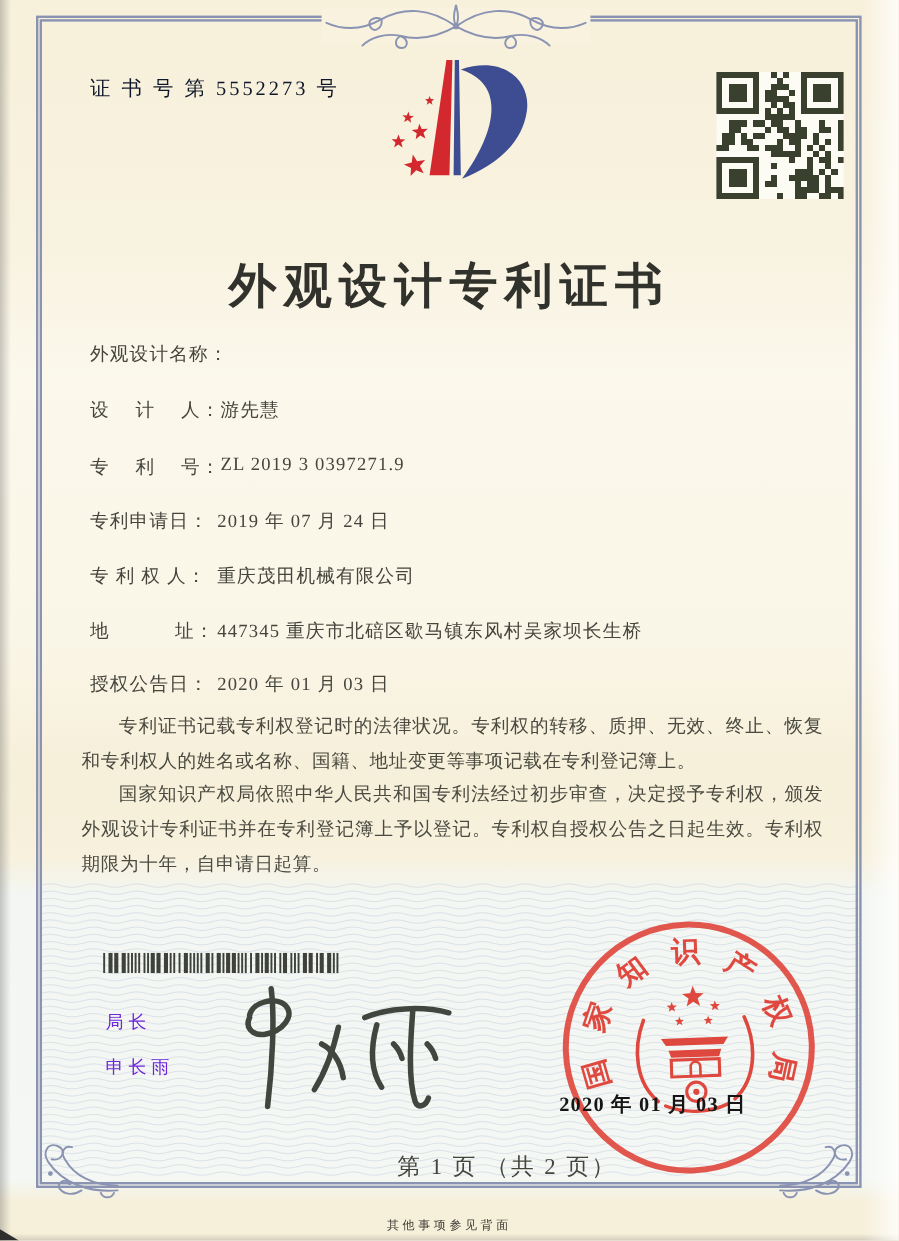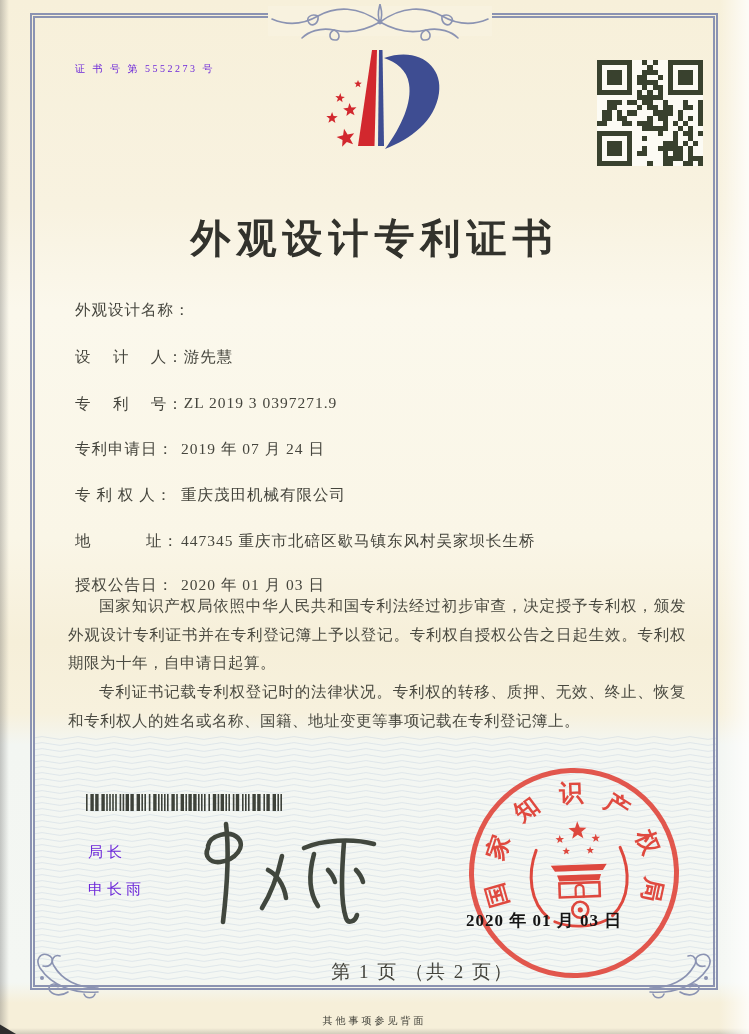--- a/index.html
+++ b/index.html
@@ -20,31 +20,31 @@
   .frame{position:absolute;left:30px;top:13px;width:688px;height:977px;
     border:5px double #8b93b2;box-sizing:border-box;}
 
   .waves{position:absolute;left:33px;top:733px;width:683px;height:255px;pointer-events:none;}
 
   .ornament{position:absolute;color:#8b93b2;}
   .orn-top{left:254px;top:0px;width:252px;height:46px;}
   .orn-bl{left:28px;top:948px;width:72px;height:52px;}
   .orn-br{left:648px;top:948px;width:72px;height:52px;transform:scaleX(-1);}
 
-  .cert-no{position:absolute;left:75px;top:62px;font-size:10px;letter-spacing:2.5px;
-    color:#6d28d9;}
+  .cert-no{position:absolute;left:75px;top:62px;font-size:17px;letter-spacing:2.5px;
+    color:#0f172a;}
   .logo{position:absolute;left:312px;top:44px;width:150px;height:128px;}
   .qr{position:absolute;left:597px;top:60px;width:106px;height:106px;}
 
   .title{position:absolute;left:0;top:183px;width:100%;text-align:center;
     font-size:40px;font-weight:700;letter-spacing:6px;color:#32322c;margin-top:28px;}
 
   .fields{position:absolute;left:75px;top:0;width:620px;}
   .frow{position:absolute;left:0;display:flex;font-size:15.5px;color:#45453d;
-    letter-spacing:1px;white-space:nowrap;margin-top:15px;}
+    letter-spacing:1px;white-space:nowrap;}
   .frow .lab{display:inline-block;min-width:106px;}
   .frow .val{display:inline-block;}
   .grant-no{position:absolute;left:298px;top:0;display:flex;}
 
   .paras{position:absolute;left:68px;top:592px;width:618px;color:#4a4a41;}
   .paras p{margin:0;font-size:15.5px;line-height:1.85;text-align:justify;text-indent:2em;
     letter-spacing:0.5px;}
 
   .barcode{position:absolute;left:84px;top:794px;width:202px;height:17px;}
 
@@ -336,22 +336,22 @@
       <span class="lab">地　　　 址：</span>
       <span class="val">447345 重庆市北碚区歇马镇东风村吴家坝长生桥</span>
     </div>
     <div class="frow" style="top:560px;width:620px">
       <span class="lab">授权公告日：</span>
       <span class="val">2020 年 01 月 03 日</span>
     </div>
   </div>
 
   <div class="paras">
+    <p>专利证书记载专利权登记时的法律状况。专利权的转移、质押、无效、终止、恢复和专利权人的姓名或名称、国籍、地址变更等事项记载在专利登记簿上。</p>
     <p>国家知识产权局依照中华人民共和国专利法经过初步审查，决定授予专利权，颁发外观设计专利证书并在专利登记簿上予以登记。专利权自授权公告之日起生效。专利权期限为十年，自申请日起算。</p>
-    <p>专利证书记载专利权登记时的法律状况。专利权的转移、质押、无效、终止、恢复和专利权人的姓名或名称、国籍、地址变更等事项记载在专利登记簿上。</p>
   </div>
 
   <svg class="barcode" viewBox="0 0 202 17" preserveAspectRatio="none">
     <g id="barcode-bars" fill="#3e423a">
         <rect x="2.0" y="0" width="1.6" height="17"></rect>
         <rect x="6.4" y="0" width="3.4" height="17"></rect>
         <rect x="11.2" y="0" width="3.4" height="17"></rect>
         <rect x="17.4" y="0" width="3.4" height="17"></rect>
         <rect x="22.2" y="0" width="1.6" height="17"></rect>
         <rect x="25.2" y="0" width="1.6" height="17"></rect>

